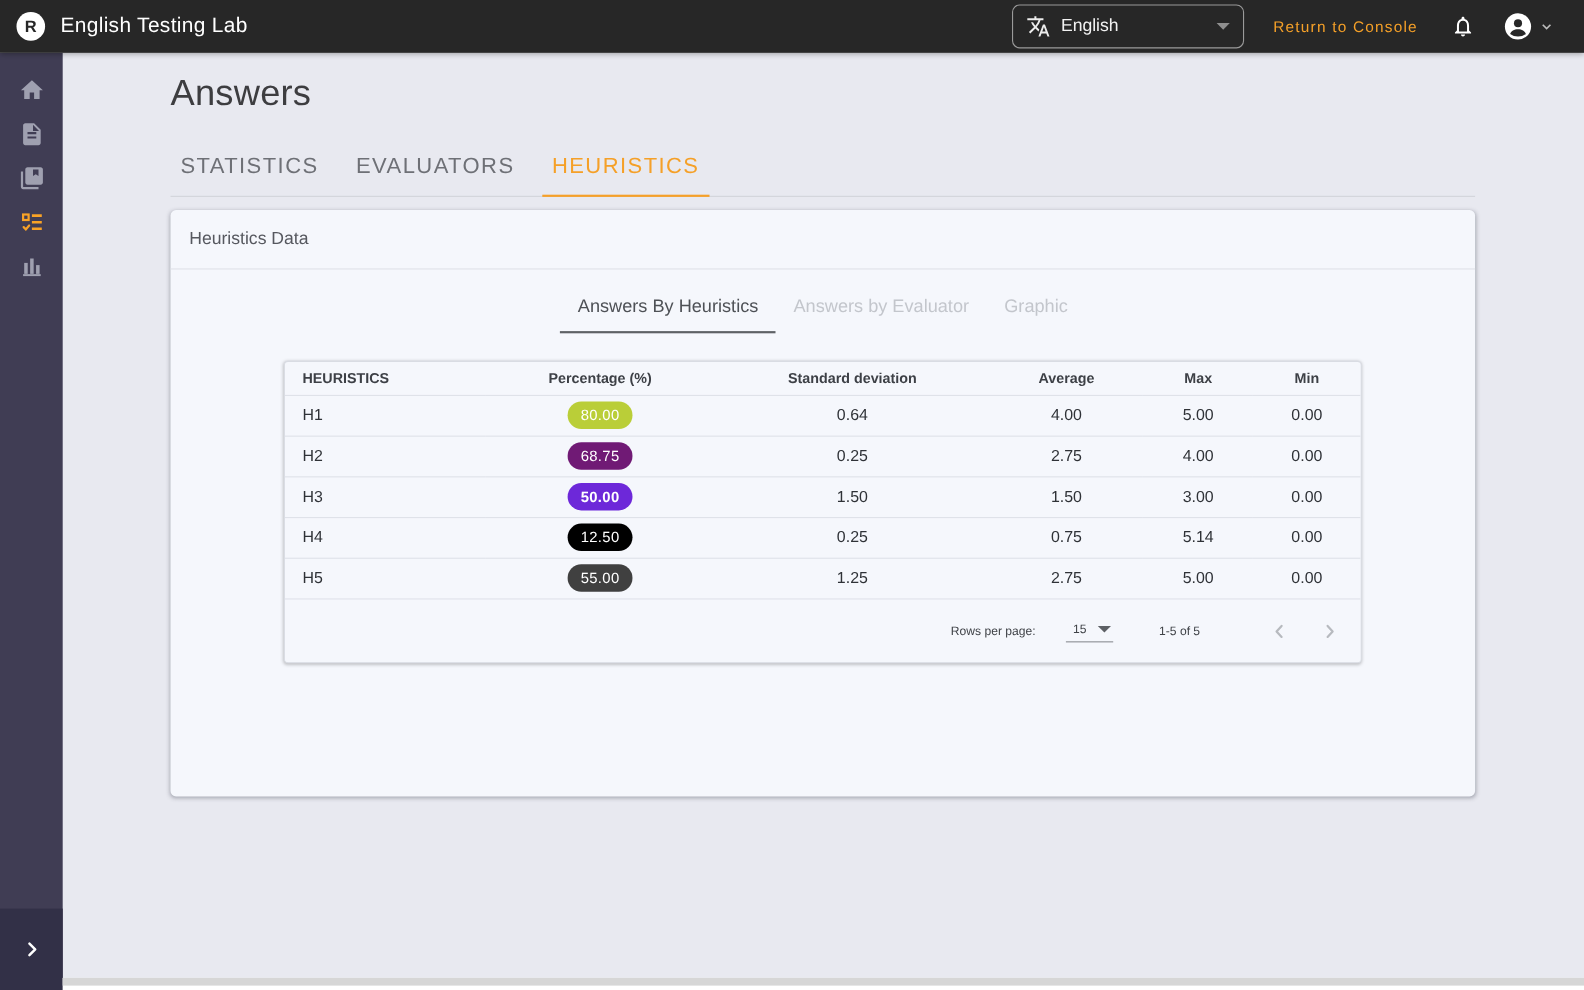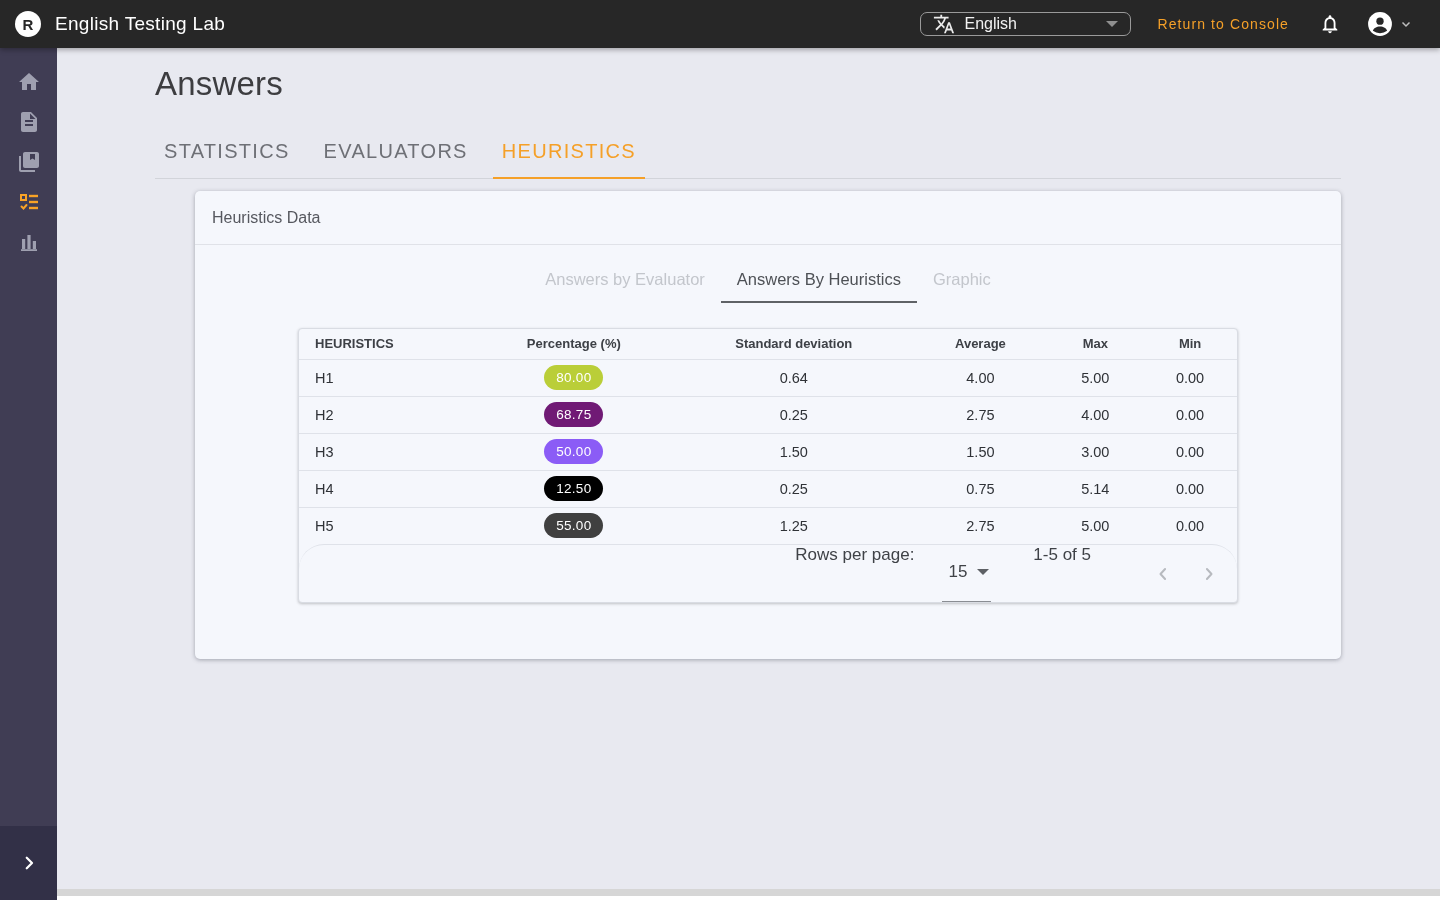--- a/index.html
+++ b/index.html
@@ -10,21 +10,21 @@
   .topbar { position:absolute; top:0; left:0; width:1440px; height:48px;
     background:#272727; display:flex; align-items:center; z-index:30;
     box-shadow:0 2px 5px rgba(0,0,0,.3); }
   .logo-wrap { display:flex; align-items:center; padding-left:15px; }
   .logo-circle { width:26px; height:26px; border-radius:50%; background:#fff;
     color:#272727; font-weight:bold; font-size:15px; display:flex;
     align-items:center; justify-content:center; }
   .app-title { color:#fff; font-size:19px; letter-spacing:.3px; margin-left:14px; font-weight:500; }
   .topbar-right { margin-left:auto; display:flex; align-items:center; padding-right:28px; }
   .lang-btn { display:flex; align-items:center; gap:9px; border:1px solid #9a9a9a;
-    border-radius:7px; height:24px; width:211px; padding:0 12px; cursor:pointer; background:transparent; }
+    border-radius:7px; height:40px; width:211px; padding:0 12px; cursor:pointer; background:transparent; }
   .lang-label { color:#f2f2f2; font-size:16px; flex:0 0 auto; }
   .lang-caret { margin-left:auto; width:0; height:0; border-left:6px solid transparent;
     border-right:6px solid transparent; border-top:6px solid #8f8f8f; }
   .return-link { color:var(--accent_orange,#ef940e); font-size:14px; font-weight:500;
     letter-spacing:1.1px; margin-left:26px; text-decoration:none; cursor:pointer; }
   .icon-btn { background:none; border:none; cursor:pointer; display:flex; align-items:center; }
   .bell-btn { margin-left:30px; }
   .avatar-btn { margin-left:26px; }
   .chev-down { margin-left:7px; }
 
@@ -49,21 +49,21 @@
   .page-title { font-size:33px; font-weight:400; color:#3d3d40; margin-top:17px; letter-spacing:.2px; }
 
   .tabs { display:flex; margin-top:25px; border-bottom:1px solid #d2d4da; }
   .tab { font-size:20px; font-weight:500; letter-spacing:1.3px; color:#6e7076;
     padding:12px 9px 14px 9px; margin-right:16px; cursor:pointer; border-bottom:2px solid transparent;
     margin-bottom:-1px; text-transform:uppercase; }
   .tab.active { color:var(--accent_orange,#f5a42c); border-bottom-color:var(--accent_orange,#f5a42c); }
 
   
   .card { margin-top:12px; background:#f5f7fc; border-radius:5px;
-    box-shadow:0 1px 4px rgba(70,75,90,.45); height:468px;margin-left:40px; }
+    box-shadow:0 1px 4px rgba(70,75,90,.45); height:533px; }
   .card-header { height:54px; border-bottom:1px solid #e0e2e8; display:flex; align-items:center;
     padding-left:17px; }
   .card-title { font-size:16px; color:#56585f; }
 
   .subtabs { display:flex; justify-content:center; margin-top:15px; }
   .subtab { font-size:16.5px; color:#c3c6cc; padding:10px 16px 12px 16px; cursor:pointer;
     border-bottom:2px solid transparent; }
   .subtab.active { color:#4e5156; border-bottom-color:#5f6266; }
 
   
@@ -74,22 +74,22 @@
   col.c4{width:14.3%} col.c5{width:10.2%} col.c6{width:10%}
   thead th { font-size:13px; font-weight:bold; color:#3d4046; height:30px;
     text-align:center; padding:0 6px; }
   thead th.left, tbody td.left { text-align:left; padding-left:16px; }
   tbody td { font-size:14.5px; color:#2f3237; height:37px; text-align:center;
     border-top:1px solid #dfe2e9; padding:0 6px; }
   .badge { display:inline-block; min-width:59px; padding:5px 8px; border-radius:14px;
     color:#fff; font-size:13.5px; letter-spacing:.3px; }
 
   .table-footer { border-top:1px solid #dfe2e9; height:58px; display:flex;
-    justify-content:flex-end; padding-right:14px;
-    font-size:17px; color:#3f4247;border-radius:25px; }
+    align-items:center; justify-content:flex-end; padding-right:14px;
+    font-size:11px; color:#3f4247; }
   .rpp-label { margin-right:28px; }
   .rpp-select { display:flex; align-items:center; gap:10px; border-bottom:1px solid #8a8d93;
     padding:3px 2px 5px 6px; cursor:pointer; margin-right:42px; }
   .rpp-caret { width:0; height:0; border-left:6px solid transparent;
     border-right:6px solid transparent; border-top:6px solid #5d6065; }
   .range-label { margin-right:40px; }
   .page-btn { background:none; border:none; cursor:default; padding:4px; margin-left:18px; }
 </style>
 </head>
 <body>
@@ -196,22 +196,22 @@
     <div class="tab">EVALUATORS</div>
     <div class="tab active">HEURISTICS</div>
   </div>
 
   <section class="card">
     <div class="card-header">
       <span class="card-title">Heuristics Data</span>
     </div>
 
     <div class="subtabs">
+      <div class="subtab active">Answers By Heuristics</div>
       <div class="subtab">Answers by Evaluator</div>
-      <div class="subtab active">Answers By Heuristics</div>
       <div class="subtab">Graphic</div>
     </div>
 
     <div class="table-wrap">
       <table>
         <colgroup>
             <col class="c1">
             <col class="c2">
             <col class="c3">
             <col class="c4">
@@ -242,21 +242,21 @@
     <td class="left">H2</td>
     <td><span class="badge" style="background: #701a75;">68.75</span></td>
     <td>0.25</td>
     <td>2.75</td>
     <td>4.00</td>
     <td>0.00</td>
   </tr>
 
   <tr>
     <td class="left">H3</td>
-    <td><span class="badge" style="background: #8b5cf6;">50.00</span></td>
+    <td><span class="badge" style="background: #6d28d9; font-weight: bold;">50.00</span></td>
     <td>1.50</td>
     <td>1.50</td>
     <td>3.00</td>
     <td>0.00</td>
   </tr>
 
   <tr>
     <td class="left">H4</td>
     <td><span class="badge" style="background: #000000;">12.50</span></td>
     <td>0.25</td>

